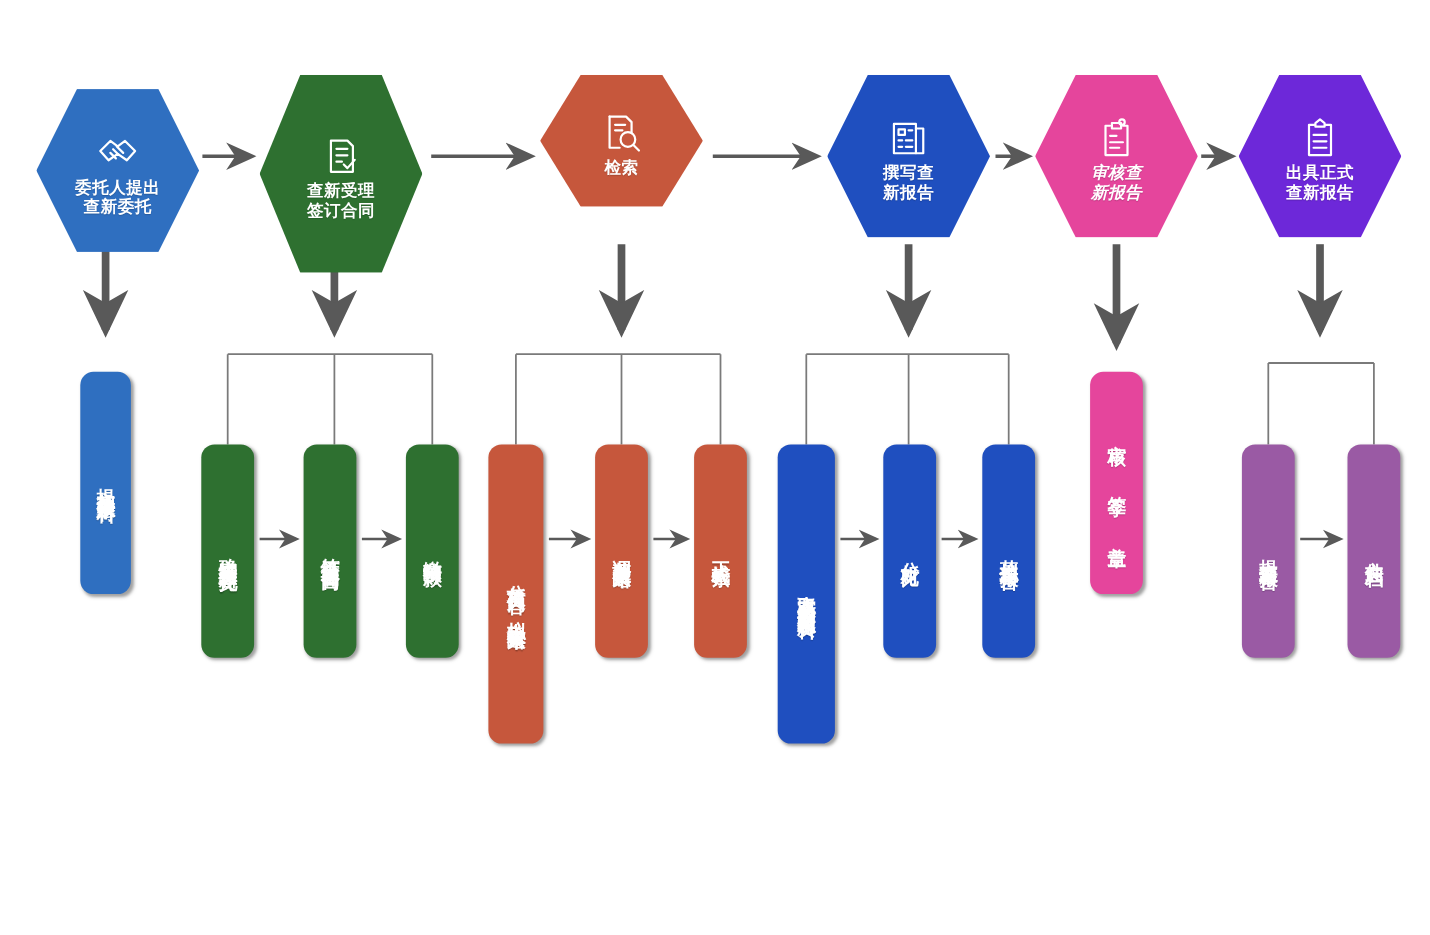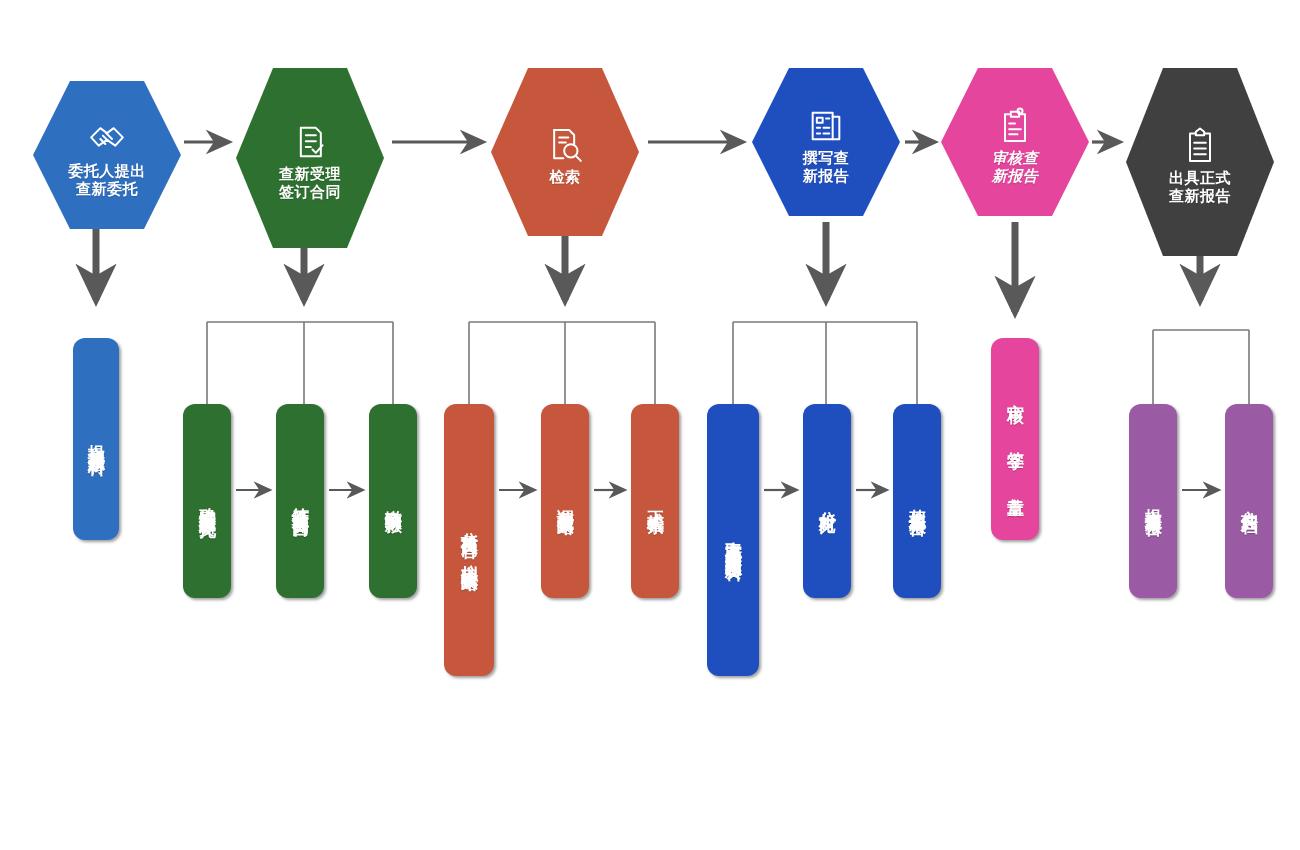--- a/index.html
+++ b/index.html
@@ -130,21 +130,21 @@
   <div class="hex" id="hex-2" style="left: 236px; top: 68px; width: 148px; height: 180px; background: rgb(46, 112, 48);">
     <svg class="hexicon" viewBox="0 0 48 48" fill="none" stroke="#ffffff" stroke-width="2.4" stroke-linecap="round" stroke-linejoin="round">
       <path d="M13 7 H31 L37 13 V41 H13 Z"></path>
       <path d="M19 16 H31 M19 23 H31 M19 30 H25"></path>
       <path d="M27 33 L31 37 L39 28"></path>
     </svg>
     <div class="hexlabel">查新受理
 签订合同</div>
   </div>
 
-  <div class="hex" id="hex-3" style="left: 491px; top: 68px; width: 148px; height: 168px; background: rgb(198, 87, 60);">
+  <div class="hex" id="hex-3" style="left: 491px; top: 68px; width: 148px; height: 120px; background: rgb(198, 87, 60);">
     <svg class="hexicon" viewBox="0 0 48 48" fill="none" stroke="#ffffff" stroke-width="2.4" stroke-linecap="round" stroke-linejoin="round">
       <path d="M11 6 H29 L35 12 V24"></path>
       <path d="M11 6 V40 H22"></path>
       <path d="M17 15 H28 M17 21 H25"></path>
       <circle cx="31" cy="31" r="8"></circle>
       <path d="M37 37 L43 43"></path>
     </svg>
     <div class="hexlabel">检索</div>
   </div>
 
@@ -163,21 +163,21 @@
     <svg class="hexicon" viewBox="0 0 48 48" fill="none" stroke="#ffffff" stroke-width="2.4" stroke-linecap="round" stroke-linejoin="round">
       <path d="M17 10 H12 V42 H36 V10 H31"></path>
       <path d="M19 7 H29 V13 H19 Z"></path>
       <circle cx="30" cy="6" r="3"></circle>
       <path d="M17 21 H24 M17 28 H31 M17 34 H27"></path>
     </svg>
     <div class="hexlabel">审核查
 新报告</div>
   </div>
 
-  <div class="hex" id="hex-6" style="left: 1126px; top: 68px; width: 148px; height: 188px; background: #404040;">
+  <div class="hex" id="hex-6" style="left: 1126px; top: 68px; width: 148px; height: 148px; background: #6d28d9;">
     <svg class="hexicon" viewBox="0 0 48 48" fill="none" stroke="#ffffff" stroke-width="2.4" stroke-linecap="round" stroke-linejoin="round">
       <path d="M18 9 H12 V42 H36 V9 H30"></path>
       <path d="M19 11 V7 L24 3 L29 7 V11 Z"></path>
       <path d="M17 20 H31 M17 27 H31 M17 34 H31"></path>
     </svg>
     <div class="hexlabel">出具正式
 查新报告</div>
   </div>
 
   <div class="vbox" id="box-s1-b1" style="left: 73px; top: 338px; width: 46px; height: 202px; background: rgb(47, 111, 192);">

